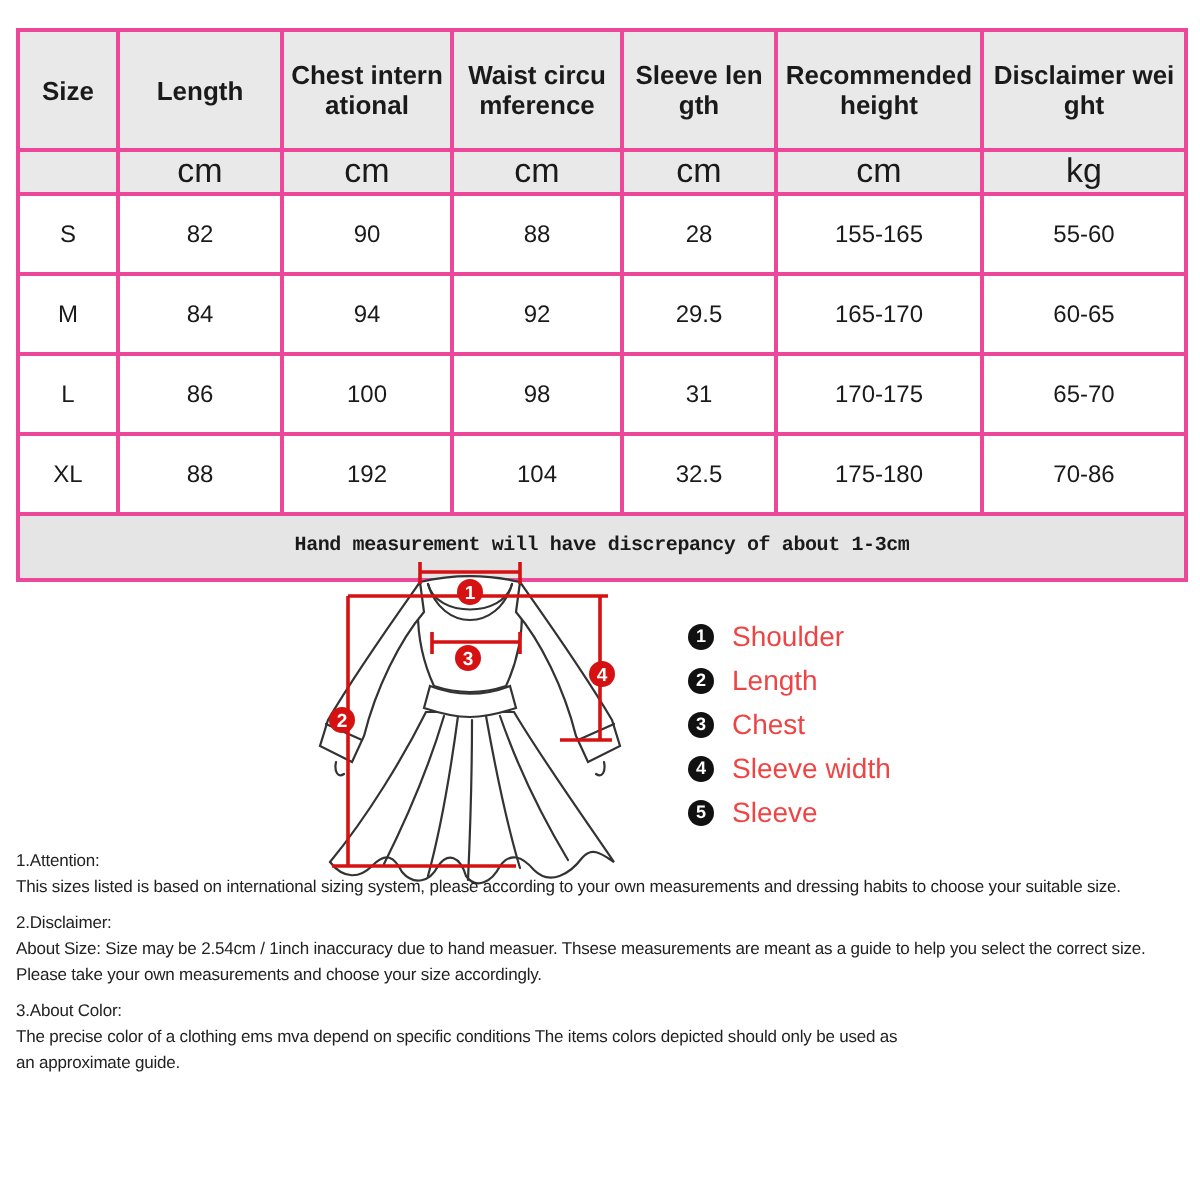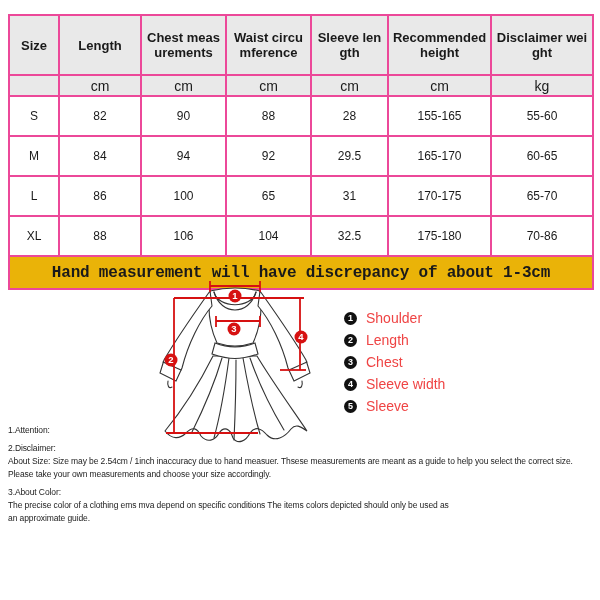--- a/index.html
+++ b/index.html
@@ -14,26 +14,26 @@
     border-collapse:collapse; table-layout:fixed;
   }
   .size-chart td {
     border:2px solid #ec4899; text-align:center; vertical-align:middle;
     padding:0 2px; color:#1a1a1a;
   }
   .size-chart tr.hdr td {
     background:#e9e9e9; font-weight:bold; font-size:13px; line-height:15px;
     height:58px; word-break:break-all;
   }
-  .size-chart tr.units td { background:#e9e9e9; font-size:14px; height:19px; }
+  .size-chart tr.units td { background:#e9e9e9; font-size:17px; height:19px; }
   .size-chart tr.data td  { background:#ffffff; font-size:12px; height:38px; }
   .size-chart tr.noterow td {
-    background:#eab308; height:31px; text-align:center;
+    background:#e5e5e5; height:31px; text-align:center;
     font-family:"Liberation Mono","DejaVu Sans Mono",monospace;
-    font-weight:bold; font-size:16px; letter-spacing:-0.2px;
+    font-weight:bold; font-size:10px; letter-spacing:-0.2px;
   }
 
   
   .dress-svg { position:absolute; left:138px; top:280px; }
   .legend { position:absolute; left:344px; top:307px; }
   .legend-item { display:flex; align-items:center; height:22px; }
   .legend-num {
     display:inline-flex; width:13px; height:13px; border-radius:50%;
     background:#111; color:#fff; font-size:9px; font-weight:bold;
     align-items:center; justify-content:center; margin-right:9px; flex:0 0 auto;
@@ -59,21 +59,21 @@
       <col style="width:85px">
     <col style="width:85px">
       <col style="width:77px">
       <col style="width:103px">
       <col style="width:102px">
   </colgroup>
   <tbody>
       <tr class="hdr">
     <td>Size</td>
     <td>Length</td>
-    <td>Chest measurements</td>
+    <td>Chest international</td>
     <td>Waist circumference</td>
     <td>Sleeve length</td>
     <td>Recommended height</td>
     <td>Disclaimer weight</td>
   </tr>
   <tr class="units">
     <td></td>
     <td>cm</td>
     <td>cm</td>
     <td>cm</td>
@@ -96,29 +96,29 @@
     <td>94</td>
     <td>92</td>
     <td>29.5</td>
     <td>165-170</td>
     <td>60-65</td>
   </tr>
   <tr class="data">
     <td>L</td>
     <td>86</td>
     <td>100</td>
-    <td>65</td>
+    <td>98</td>
     <td>31</td>
     <td>170-175</td>
     <td>65-70</td>
   </tr>
   <tr class="data">
     <td>XL</td>
     <td>88</td>
-    <td>106</td>
+    <td>192</td>
     <td>104</td>
     <td>32.5</td>
     <td>175-180</td>
     <td>70-86</td>
   </tr>
   <tr class="noterow">
     <td colspan="7">Hand measurement will have discrepancy of about 1-3cm</td>
   </tr>
 </tbody>
   </table>
@@ -199,20 +199,21 @@
   </div>
   <div class="legend-item">
     <span class="legend-num">5</span>
     <span class="legend-label">Sleeve</span>
   </div>
 </div>
 
 <div class="notes">
   <div class="note-sec">
     <div class="note-heading">1.Attention:</div>
+    <div class="note-line">This sizes listed is based on international sizing system, please according to your own measurements and dressing habits to choose your suitable size.</div>
   </div>
   <div class="note-sec">
     <div class="note-heading">2.Disclaimer:</div>
     <div class="note-line">About Size: Size may be 2.54cm / 1inch inaccuracy due to hand measuer. Thsese measurements are meant as a guide to help you select the correct size.</div>
     <div class="note-line">Please take your own measurements and choose your size accordingly.</div>
   </div>
   <div class="note-sec">
     <div class="note-heading">3.About Color:</div>
     <div class="note-line">The precise color of a clothing ems mva depend on specific conditions The items colors depicted should only be used as</div>
     <div class="note-line">an approximate guide.</div>

